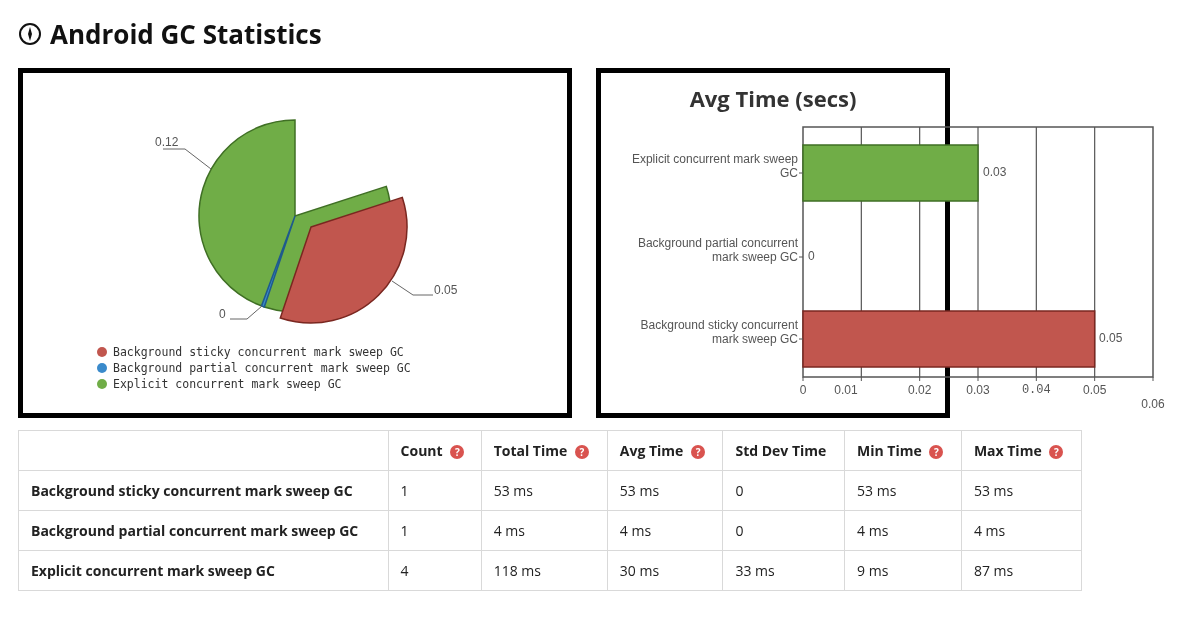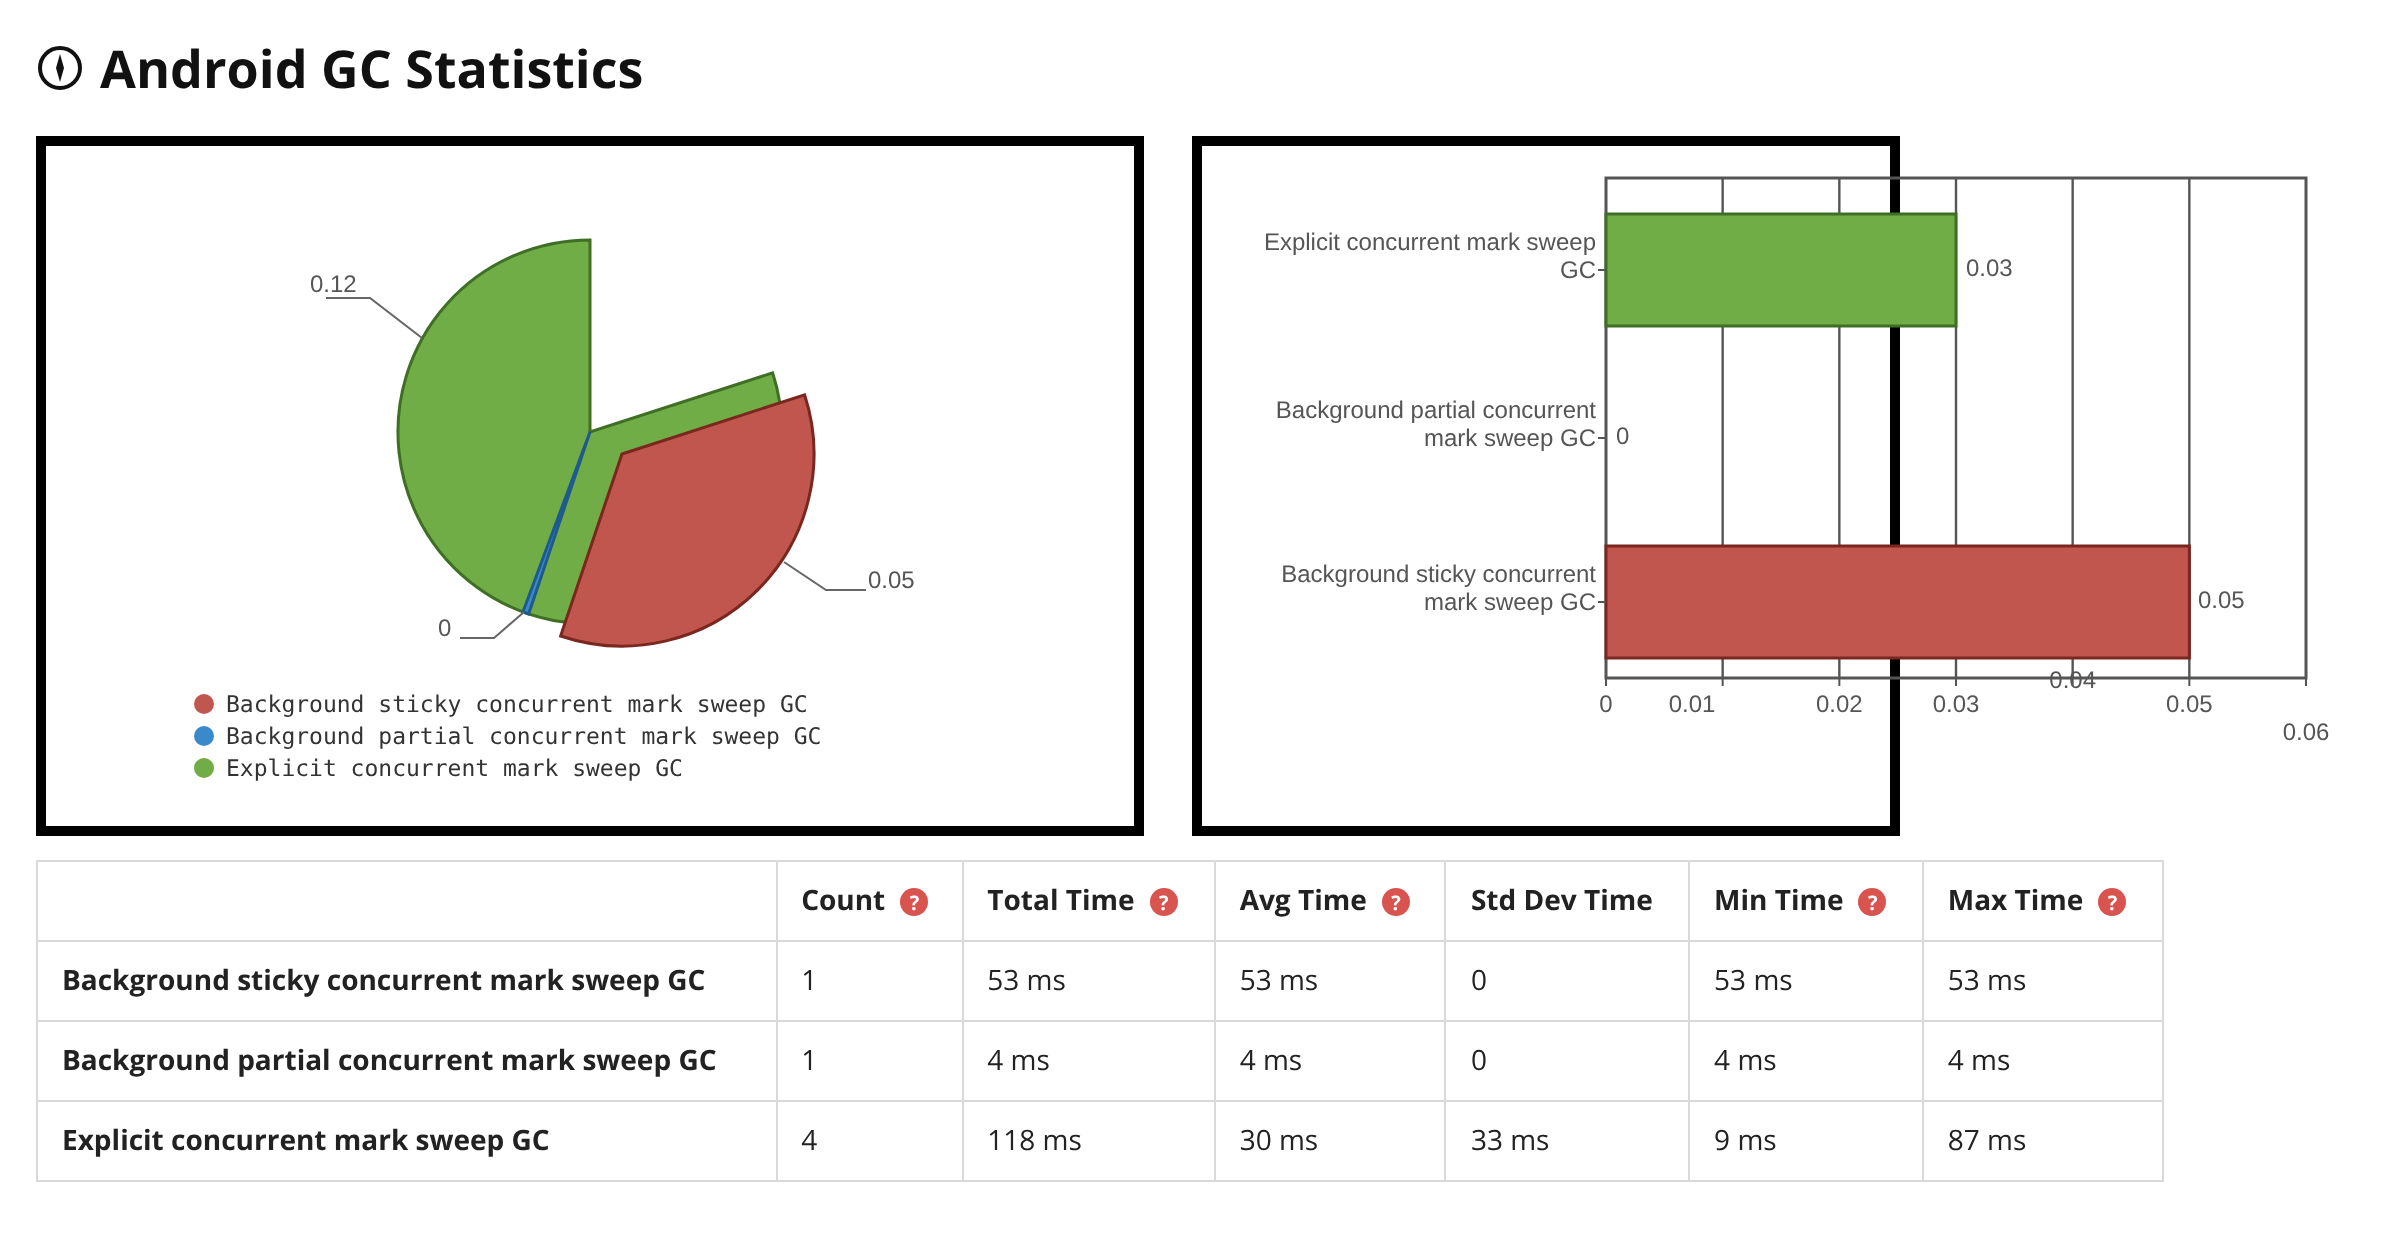--- a/index.html
+++ b/index.html
@@ -70,20 +70,21 @@
             <span>Background partial concurrent mark sweep GC</span>
           </div>
         <div class="legend-row">
             <span class="swatch" style="background:#70ad47"></span>
             <span>Explicit concurrent mark sweep GC</span>
           </div>
       </div>
     </div>
 
     <div class="panel">
+      <div class="panel-title">Avg Time (secs)</div>
       <div class="bar-chart">
 
         <svg class="bar-svg" width="555" height="290">
           <rect x="190" y="8" width="350" height="250" fill="none" stroke="#555" stroke-width="1.5"></rect>
 
           <line x1="248.33" y1="8" x2="248.33" y2="258" stroke="#555" stroke-width="1.2"></line>
           <line x1="306.67" y1="8" x2="306.67" y2="258" stroke="#555" stroke-width="1.2"></line>
           <line x1="365.00" y1="8" x2="365.00" y2="258" stroke="#555" stroke-width="1.2"></line>
           <line x1="423.33" y1="8" x2="423.33" y2="258" stroke="#555" stroke-width="1.2"></line>
           <line x1="481.67" y1="8" x2="481.67" y2="258" stroke="#555" stroke-width="1.2"></line>
@@ -107,21 +108,21 @@
         <span class="bar-cat-label" style="top:33px;">Explicit concurrent mark sweep GC</span>
         <span class="bar-cat-label" style="top:117px;">Background partial concurrent mark sweep GC</span>
         <span class="bar-cat-label" style="top:199px;">Background sticky concurrent mark sweep GC</span>
         <span class="bar-val-label" style="left:370px;top:46px;">0.03</span>
         <span class="bar-val-label" style="left:195px;top:130px;">0</span>
         <span class="bar-val-label" style="left:486px;top:212px;">0.05</span>
         <span class="xtick" style="left:190px;top:264px;">0</span>
         <span class="xtick" style="left:233px;top:264px;">0.01</span>
         <span class="xtick" style="left:306.67px;top:264px;">0.02</span>
         <span class="xtick" style="left:365px;top:264px;">0.03</span>
-        <span class="xtick" style="left:423.33px;top:252px;">0.04</span>
+        <span class="xtick" style="left:423.33px;top:264px;font-family:Liberation Mono, monospace;">0.04</span>
         <span class="xtick" style="left:481.67px;top:264px;">0.05</span>
         <span class="xtick" style="left:540px;top:264px;margin-top:14px;">0.06</span>
       </div>
     </div>
   </div>
 
   <table class="data">
     <thead>
       <tr>
         <th><span></span></th>

